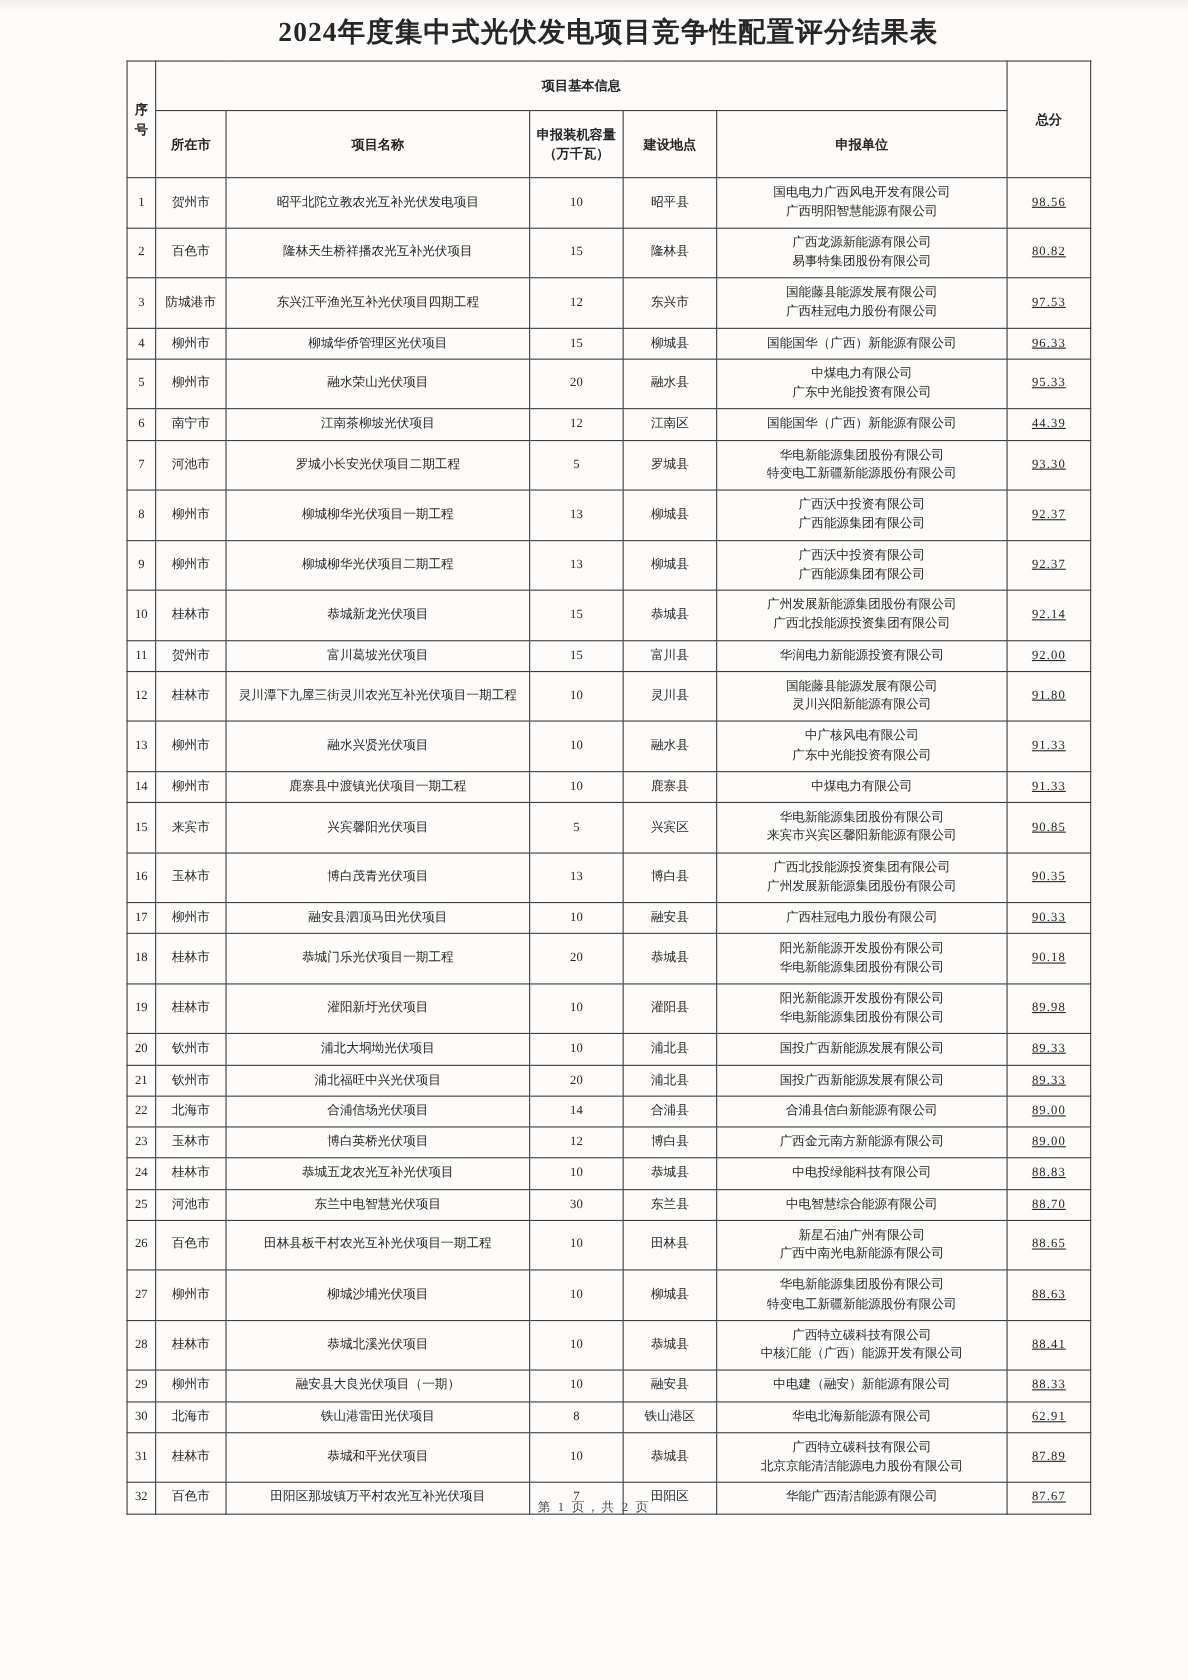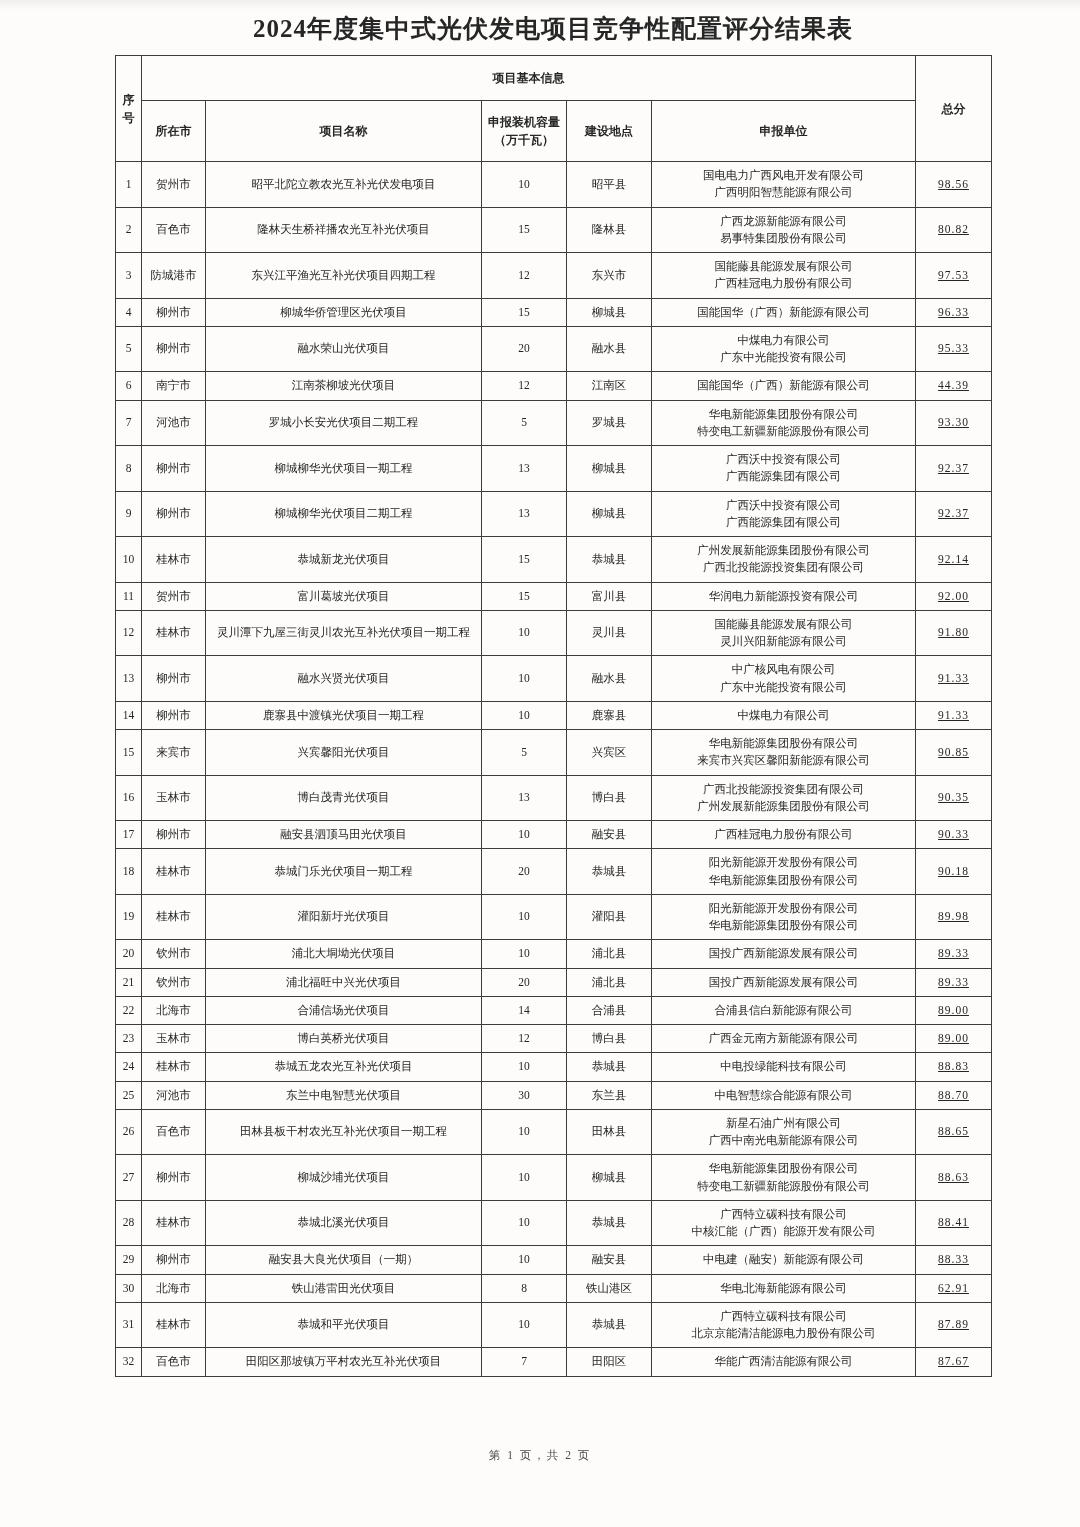--- a/index.html
+++ b/index.html
@@ -60,21 +60,21 @@
     padding: 2px 1px;
     font-size: 12px;
     margin-left: 17px;
   }
   .pre { white-space: pre-line; text-align: center; }
   .c-score { letter-spacing: 1px; text-decoration: underline; }
   .unit-cell div { line-height: 1.5; }
   .footer {
     position: absolute;
     left: 0;
-    top: 1448px;
+    top: 1363px;
     width: 1080px;
     text-align: center;
     font-size: 11.5px;
     color: #4a4a4a;
     letter-spacing: 2px;
   }
 </style>
 </head>
 <body>
 

